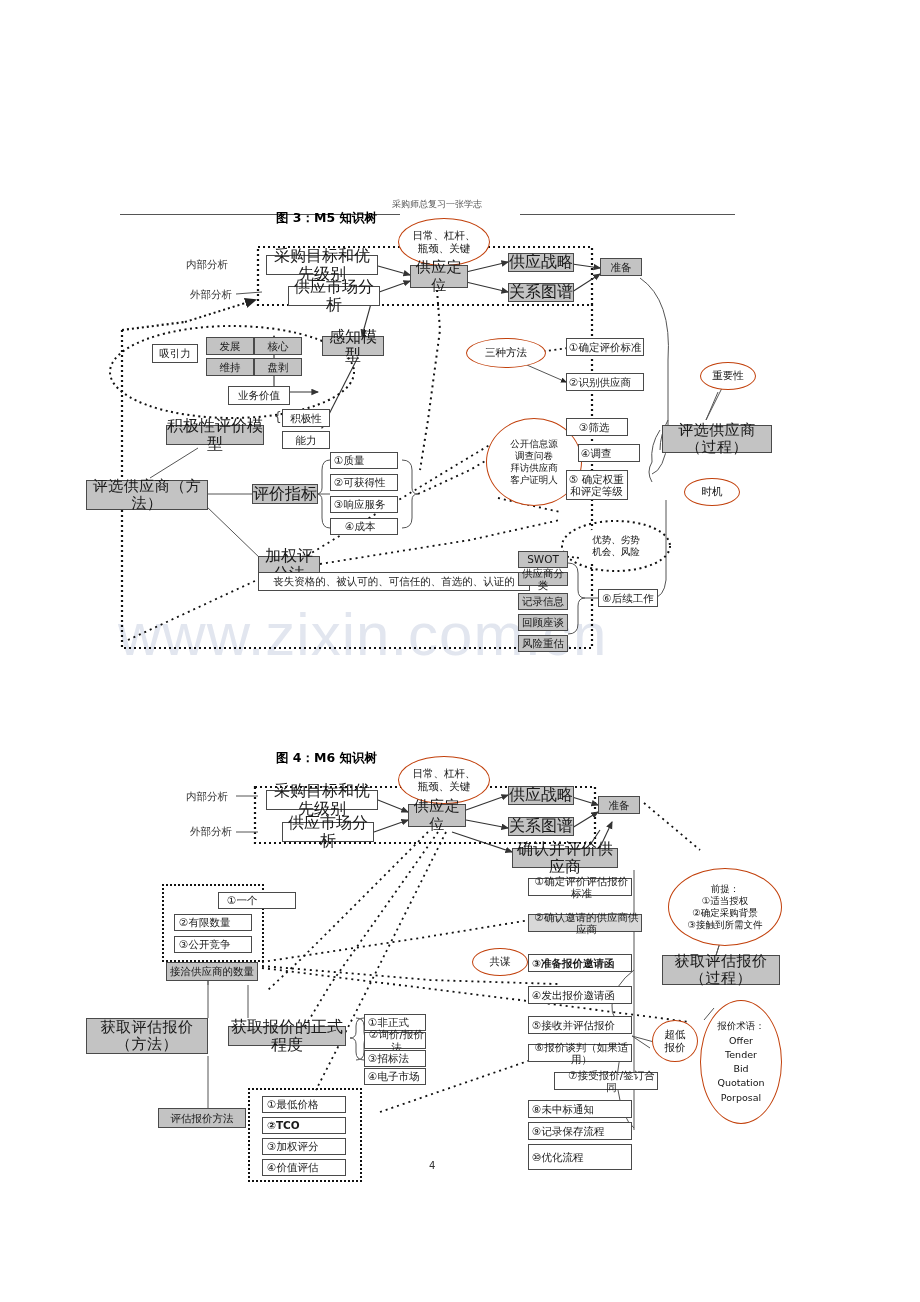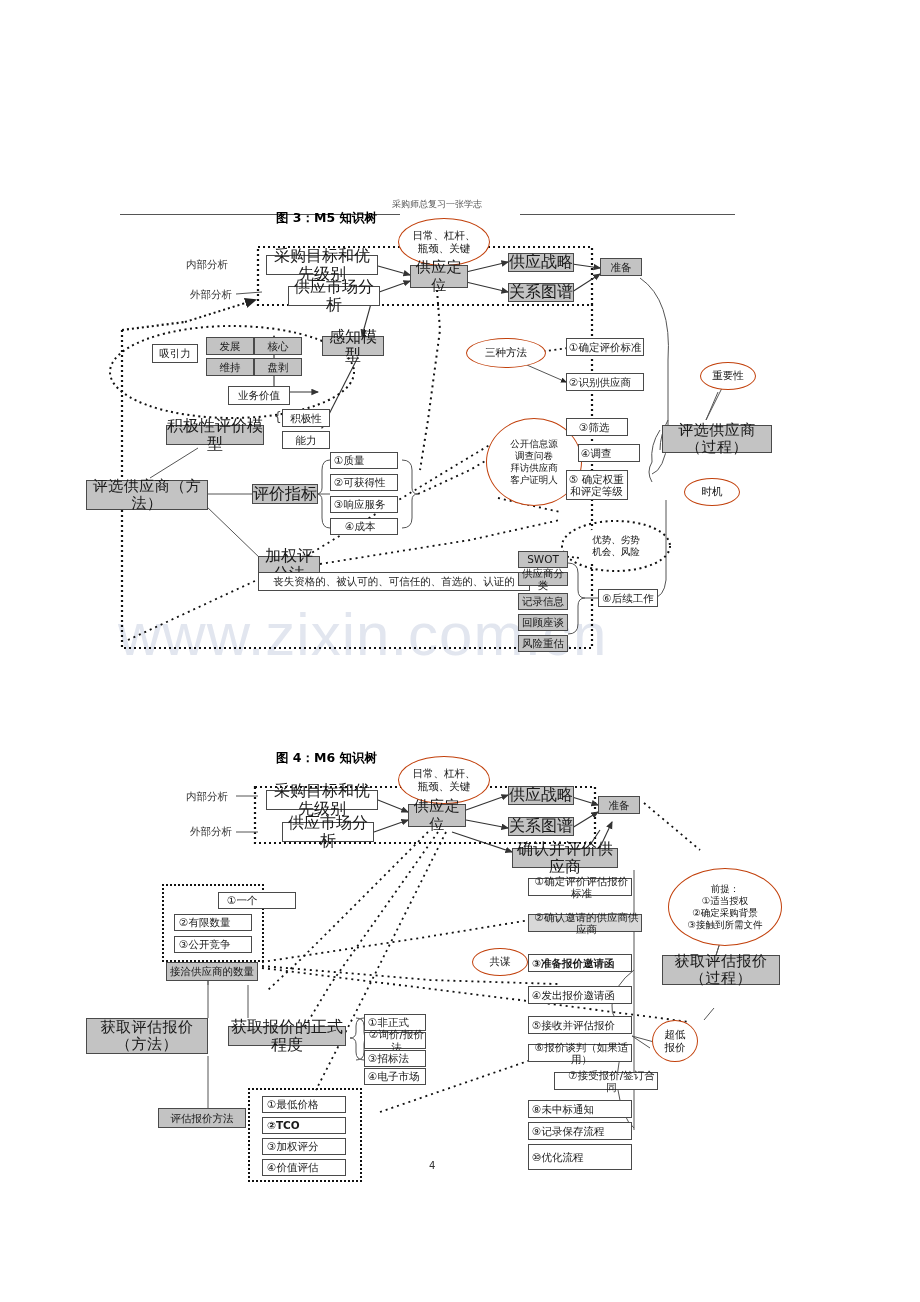--- a/index.html
+++ b/index.html
@@ -307,16 +307,22 @@
 
   <div class="ell xs" style="left:668px;top:868px;width:114px;height:78px;white-space:pre-line;">前提：
 ①适当授权
 ②确定采购背景
 ③接触到所需文件</div>
 
   <div class="node gray big" style="left:662px;top:955px;width:118px;height:30px;">获取评估报价（过程）</div>
 
   <div class="ell sm" style="left:652px;top:1020px;width:46px;height:42px;white-space:pre-line;">超低
 报价</div>
+  <div class="ell xs" style="left:700px;top:1000px;width:82px;height:124px;white-space:pre-line;line-height:1.5;">报价术语：
+Offer
+Tender
+Bid
+Quotation
+Porposal</div>
 
   <div class="pg" style="left:429px;top:1160px;">4</div>
 
 </div>
 
 </body></html>

